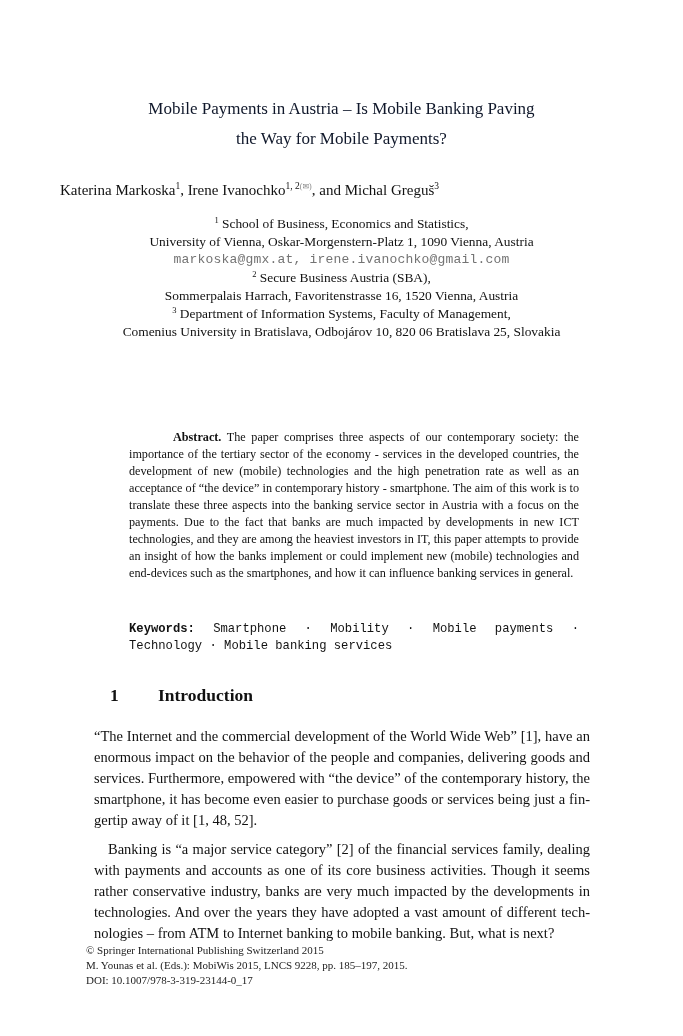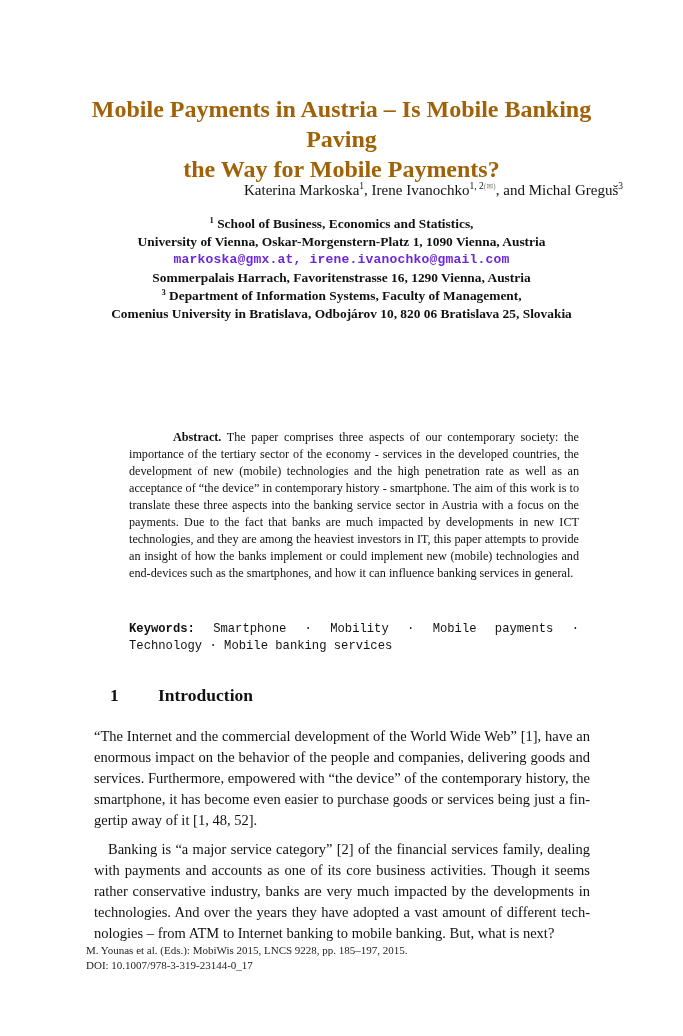--- a/index.html
+++ b/index.html
@@ -1,27 +1,27 @@
 <!DOCTYPE html>
 <html><head>
 <meta charset="utf-8">
 <style>
   html, body { margin: 0; padding: 0; background: #ffffff; }
   body { width: 683px; height: 1036px; position: relative; overflow: hidden;
          font-family: "Liberation Serif", "DejaVu Serif", serif; color: #111; }
   .abs { position: absolute; }
   .title { left: 60px; width: 563px; top: 94px; text-align: center;
-           font-weight: bold; font-size: 24px; line-height: 30px; color: #a16207; }
-  .authors { left: 60px; width: 563px; top: 180px; text-align: right; font-size: 15px; line-height: 20px; }
+           font-weight: normal; font-size: 17px; line-height: 30px; color: #0f172a; }
+  .authors { left: 60px; width: 563px; top: 180px; text-align: left; font-size: 15px; line-height: 20px; }
   .authors sup { font-size: 9.5px; vertical-align: 6px; line-height: 0; }
   .env { display: inline-block; font-size: 8px; color: #888; }
-  .affil { left: 60px; width: 563px; top: 215px; text-align: center; font-size: 13.4px; line-height: 18px; font-weight: bold; }
+  .affil { left: 60px; width: 563px; top: 215px; text-align: center; font-size: 13.4px; line-height: 18px; }
   .affil .line { display: block; white-space: nowrap; }
   .affil sup { font-size: 8.5px; vertical-align: 5px; line-height: 0; }
-  .mono { font-family: "Liberation Mono", "DejaVu Sans Mono", monospace; font-size: 13px; color: #6d28d9; letter-spacing: 0.2px; }
+  .mono { font-family: "Liberation Mono", "DejaVu Sans Mono", monospace; font-size: 13px; color: #737373; letter-spacing: 0.2px; }
   .abstract { left: 129px; width: 450px; top: 429px; font-size: 12.2px; line-height: 17px; text-align: justify; }
   .abstract b { font-weight: bold; margin-left: 44px; }
   .keywords { left: 129px; width: 450px; top: 621px; font-size: 12.2px; line-height: 17px; text-align: justify; font-family: Liberation Mono, monospace; }
   .section { left: 86px; top: 684px; font-size: 17.5px; font-weight: bold; line-height: 22px; margin-left: 24px; }
   .section .num { display: inline-block; width: 48px; }
   .intro { left: 86px; width: 512px; top: 718px; font-size: 14.5px; line-height: 21px; text-align: justify; }
   .intro p { margin: 8px; }
   .intro p.indent { text-indent: 14px; }
   .footer { left: 86px; top: 943px; font-size: 11px; line-height: 15px; color: #222; }
   .footer .line { display: block; white-space: nowrap; }
@@ -35,21 +35,22 @@
 </div>
 
 <div class="abs authors">
   <span>Katerina Markoska</span><sup>1</sup><span>, </span><span>Irene Ivanochko</span><sup><span>1, 2</span><span class="env">(✉)</span></sup><span>, and </span><span>Michal Greguš</span><sup>3</sup>
 </div>
 
 <div class="abs affil">
   <span class="line"><sup>1</sup> <span>School of Business, Economics and Statistics,</span></span>
   <span class="line">University of Vienna, Oskar-Morgenstern-Platz 1, 1090 Vienna, Austria</span>
   <span class="line mono">markoska@gmx.at, irene.ivanochko@gmail.com</span>
-  <span class="line">Sommerpalais Harrach, Favoritenstrasse 16, 1290 Vienna, Austria</span>
+  <span class="line"><sup>2</sup> <span>Secure Business Austria (SBA),</span></span>
+  <span class="line">Sommerpalais Harrach, Favoritenstrasse 16, 1520 Vienna, Austria</span>
   <span class="line"><sup>3</sup> <span>Department of Information Systems, Faculty of Management,</span></span>
   <span class="line">Comenius University in Bratislava, Odbojárov 10, 820 06 Bratislava 25, Slovakia</span>
 </div>
 
 <div class="abs abstract">
   <b>Abstract.</b>
   <span>The paper comprises three aspects of our contemporary society: the importance of the tertiary sector of the economy - services in the developed coun­tries, the development of new (mobile) technologies and the high penetration rate as well as an acceptance of “the device” in contemporary history - smartphone. The aim of this work is to translate these three aspects into the banking service sector in Austria with a focus on the payments. Due to the fact that banks are much impacted by developments in new ICT technologies, and they are among the heaviest investors in IT, this paper attempts to provide an insight of how the banks implement or could implement new (mobile) technologies and end-devices such as the smartphones, and how it can influence banking services in general.</span>
 </div>
 
 <div class="abs keywords">
@@ -60,15 +61,16 @@
 <div class="abs section">
   <span class="num">1</span><span>Introduction</span>
 </div>
 
 <div class="abs intro">
   <p>“The Internet and the commercial development of the World Wide Web” [1], have an enormous impact on the behavior of the people and companies, delivering goods and services. Furthermore, empowered with “the device” of the contemporary history, the smartphone, it has become even easier to purchase goods or services being just a fin­gertip away of it [1, 48, 52].</p>
   <p class="indent">Banking is “a major service category” [2] of the financial services family, dealing with payments and accounts as one of its core business activities. Though it seems rather conservative industry, banks are very much impacted by the developments in technologies. And over the years they have adopted a vast amount of different tech­nologies – from ATM to Internet banking to mobile banking. But, what is next?</p>
 </div>
 
 <div class="abs footer">
+  <span class="line">© Springer International Publishing Switzerland 2015</span>
   <span class="line">M. Younas et al. (Eds.): MobiWis 2015, LNCS 9228, pp. 185–197, 2015.</span>
   <span class="line">DOI: 10.1007/978-3-319-23144-0_17</span>
 </div>
 
 </body></html>

